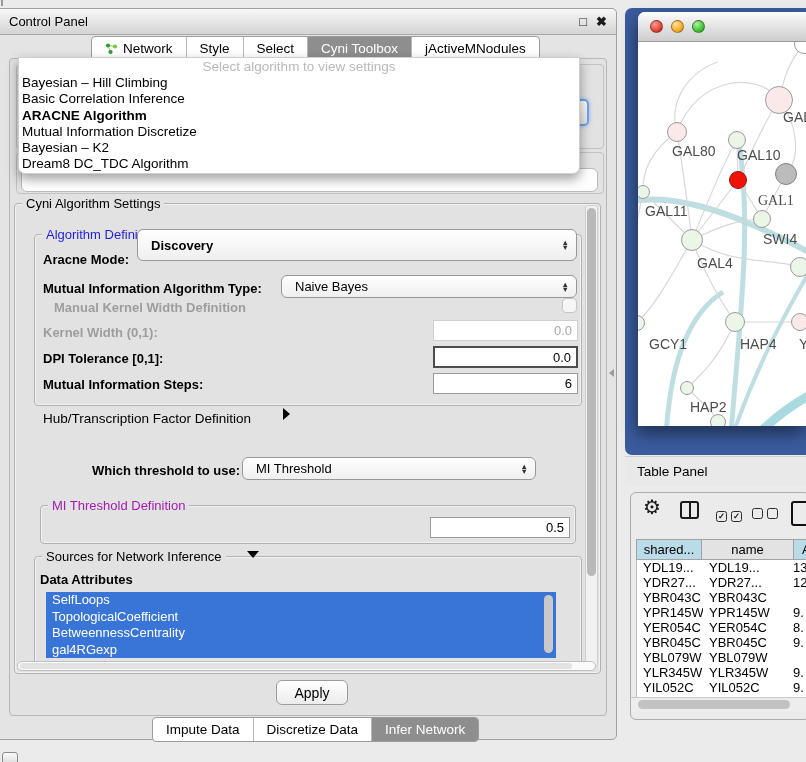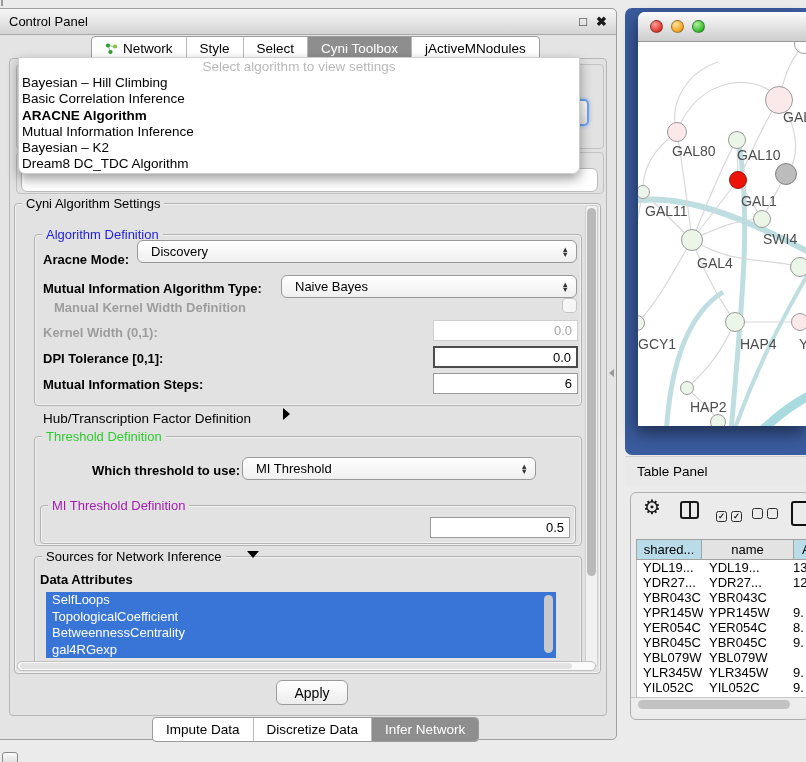--- a/index.html
+++ b/index.html
@@ -163,37 +163,37 @@
   <div class="frag-stepper">
       <span>▲</span>
       <span>▼</span>
     </div>
 
   <div class="dropdown">
     <div class="dd-prompt">Select algorithm to view settings</div>
     <div class="dd-item">Bayesian – Hill Climbing</div>
     <div class="dd-item">Basic Correlation Inference</div>
     <div class="dd-item hl">ARACNE Algorithm</div>
-    <div class="dd-item">Mutual Information Inference</div>
+    <div class="dd-item">Mutual Information Discretize</div>
     <div class="dd-item">Bayesian – K2</div>
     <div class="dd-item">Dream8 DC_TDC Algorithm</div>
   </div>
 
   <div class="group" style="left:14px;top:203px;width:585px;height:469px;">
     <span class="gtitle">Cyni Algorithm Settings</span>
   </div>
   <div class="vscroll">
       <div class="thumb"></div>
     </div>
 
   <div class="group" style="left:34px;top:234px;width:546px;height:170px;">
     <span class="gtitle" style="color:#1f1fd6;">Algorithm Definition</span>
   </div>
   <span class="flabel" style="left:43px;top:252px;">Aracne Mode:</span>
-  <div class="combo" style="left:137px;top:240px;width:440px;height:23px;">
+  <div class="combo" style="left:137px;top:229px;width:440px;height:32px;font-weight:bold;">
     <span>Discovery</span>
     <span class="arrows">
         <span>▲</span>
         <span>▼</span>
       </span>
   </div>
   <span class="flabel" style="left:43px;top:281px;">Mutual Information Algorithm Type:</span>
   <div class="combo" style="left:281px;top:275px;width:296px;height:23px;">
     <span>Naive Bayes</span>
     <span class="arrows">
@@ -212,23 +212,20 @@
     <span>0.0</span>
   </div>
   <span class="flabel" style="left:43px;top:377px;">Mutual Information Steps:</span>
   <div class="tfield" style="left:433px;top:373px;width:145px;height:21px;">
     <span>6</span>
   </div>
 
   <span class="flabel plain" style="left:43px;top:411px;font-size:13.5px;">Hub/Transcription Factor Definition</span>
   <span class="abs" style="left:283px;top:408px;width:0;height:0;border-left:7px solid #000;border-top:6px solid transparent;border-bottom:6px solid transparent;"></span>
 
-  <div class="group" style="left:34px;top:436px;width:546px;height:108px;">
-    <span class="gtitle" style="color:#2ecc2e;">Threshold Definition</span>
-  </div>
   <span class="flabel" style="left:92px;top:463px;">Which threshold to use:</span>
   <div class="combo" style="left:242px;top:457px;width:294px;height:23px;">
     <span>MI Threshold</span>
     <span class="arrows">
         <span>▲</span>
         <span>▼</span>
       </span>
   </div>
   <div class="group" style="left:40px;top:505px;width:534px;height:37px;">
     <span class="gtitle" style="color:#a21caf;">MI Threshold Definition</span>
@@ -327,24 +324,24 @@
       <div class="node n-green" style="left:-9px;top:273px;width:16px;height:16px;"></div>
       <div class="node n-green" style="left:87px;top:270px;width:20px;height:20px;"></div>
       <div class="node n-pink" style="left:153px;top:271px;width:18px;height:18px;"></div>
       <div class="node n-green" style="left:42px;top:339px;width:14px;height:14px;"></div>
       <div class="node n-green" style="left:72px;top:372px;width:16px;height:16px;"></div>
 
       <span class="nlabel" style="left:145px;top:67px;">GAL</span>
       <span class="nlabel" style="left:34px;top:101px;">GAL80</span>
       <span class="nlabel" style="left:99px;top:105px;">GAL10</span>
       <span class="nlabel" style="left:7px;top:161px;">GAL11</span>
-      <span class="nlabel" style="left:103px;top:151px;">GAL1</span>
+      <span class="nlabel" style="left:120px;top:151px;font-family:Liberation Serif, serif;">GAL1</span>
       <span class="nlabel" style="left:59px;top:213px;">GAL4</span>
       <span class="nlabel" style="left:125px;top:189px;">SWI4</span>
-      <span class="nlabel" style="left:0px;top:294px;">GCY1</span>
+      <span class="nlabel" style="left:11px;top:294px;">GCY1</span>
       <span class="nlabel" style="left:102px;top:294px;">HAP4</span>
       <span class="nlabel" style="left:161px;top:294px;">Y</span>
       <span class="nlabel" style="left:52px;top:357px;">HAP2</span>
     </div>
   </div>
 
   <div class="tp-title">
     <span>Table Panel</span>
   </div>
   <div class="tablewin">

